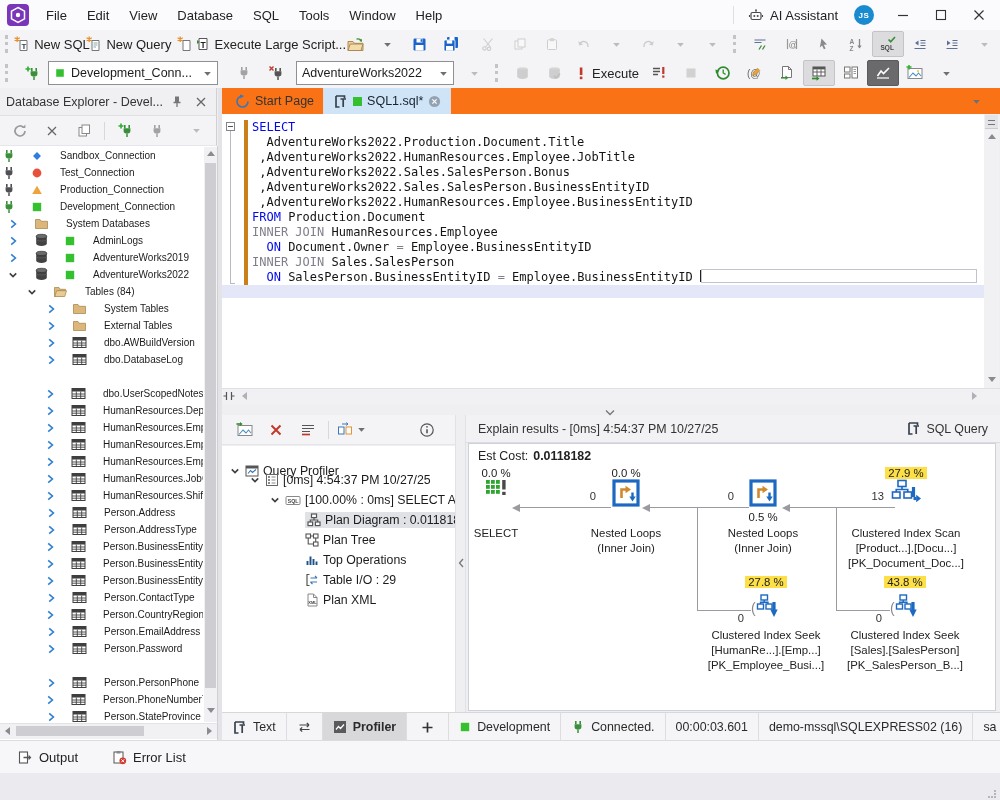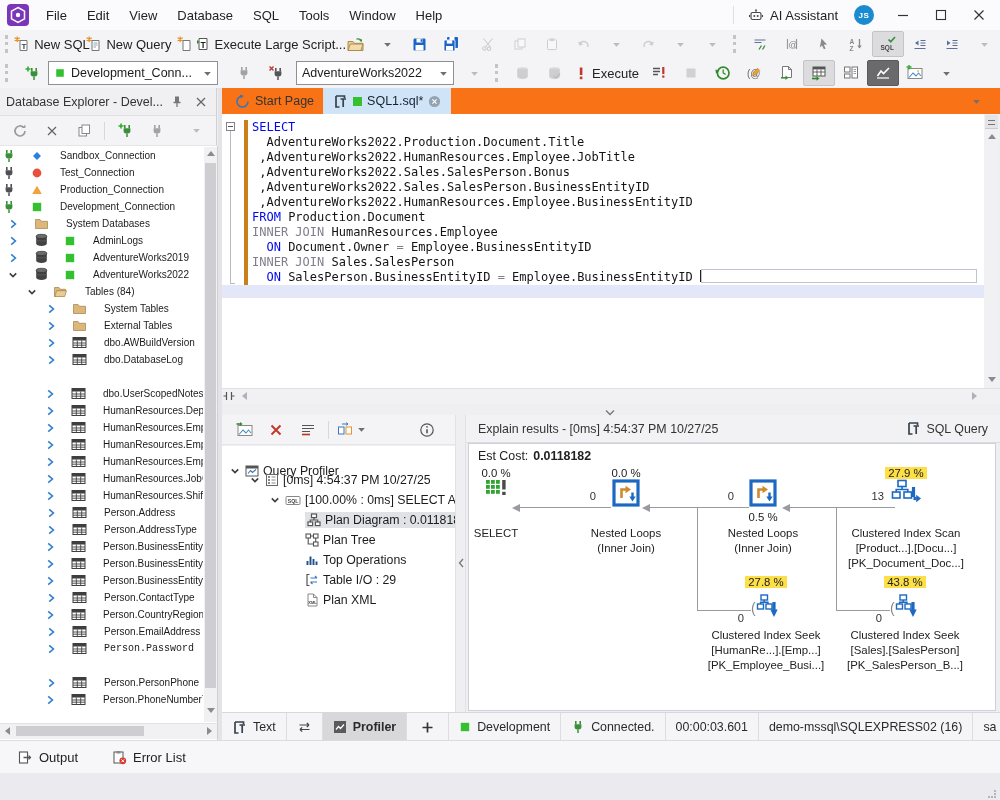--- a/index.html
+++ b/index.html
@@ -1075,21 +1075,21 @@
             </svg>
           </span>
         </div>
         <span class="ic">
           <svg width="15" height="15" viewBox="0 0 15 15">
             <rect x="1" y="2.5" width="13" height="10" fill="#fff" stroke="#3f3f3f"></rect>
             <rect x="1" y="2.5" width="13" height="3" fill="#3f3f3f"></rect>
             <path d="M5.3 5.5v7M9.7 5.5v7M1 8h13M1 10.2h13" stroke="#3f3f3f" stroke-width=".9"></path>
           </svg>
         </span>
-        <div style="padding-left: 2px; font-family: Liberation Mono, monospace;">Person.Password</div>
+        <div style="padding-left: 2px;">Person.Password</div>
       </div>
       <div class="trow" style="top: 527px; padding-left: 44px; box-sizing: border-box;">
         <div class="slot">
           <span class="ic">
             <svg width="12" height="12" viewBox="0 0 12 12">
               <path d="M4.2 2.4 8.4 6 4.2 9.6" fill="none" stroke="#2f7fd0" stroke-width="1.6"></path>
             </svg>
           </span>
         </div>
         <span class="ic">
@@ -1110,20 +1110,37 @@
           </span>
         </div>
         <span class="ic">
           <svg width="15" height="15" viewBox="0 0 15 15">
             <rect x="1" y="2.5" width="13" height="10" fill="#fff" stroke="#3f3f3f"></rect>
             <rect x="1" y="2.5" width="13" height="3" fill="#3f3f3f"></rect>
             <path d="M5.3 5.5v7M9.7 5.5v7M1 8h13M1 10.2h13" stroke="#3f3f3f" stroke-width=".9"></path>
           </svg>
         </span>
         <div style="padding-left: 2px;">Person.PhoneNumberTy</div>
+      </div>
+      <div class="trow" style="top: 561px; padding-left: 44px; box-sizing: border-box;">
+        <div class="slot">
+          <span class="ic">
+            <svg width="12" height="12" viewBox="0 0 12 12">
+              <path d="M4.2 2.4 8.4 6 4.2 9.6" fill="none" stroke="#2f7fd0" stroke-width="1.6"></path>
+            </svg>
+          </span>
+        </div>
+        <span class="ic">
+          <svg width="15" height="15" viewBox="0 0 15 15">
+            <rect x="1" y="2.5" width="13" height="10" fill="#fff" stroke="#3f3f3f"></rect>
+            <rect x="1" y="2.5" width="13" height="3" fill="#3f3f3f"></rect>
+            <path d="M5.3 5.5v7M9.7 5.5v7M1 8h13M1 10.2h13" stroke="#3f3f3f" stroke-width=".9"></path>
+          </svg>
+        </span>
+        <div style="padding-left: 2px;">Person.StateProvince</div>
       </div>
     </div>
   <div id="tabbar">
       <div class="dtab" style="margin-left: 4px;">
         <span class="ic">
           <svg width="15" height="15" viewBox="0 0 15 15">
             <path d="M13 7.5A5.5 5.5 0 1 1 7.5 2" fill="none" stroke="#3a77b8" stroke-width="1.6"></path>
             <path d="M5 0.5 9 2 5.5 4.5z" fill="#3a77b8"></path>
           </svg>
         </span>

